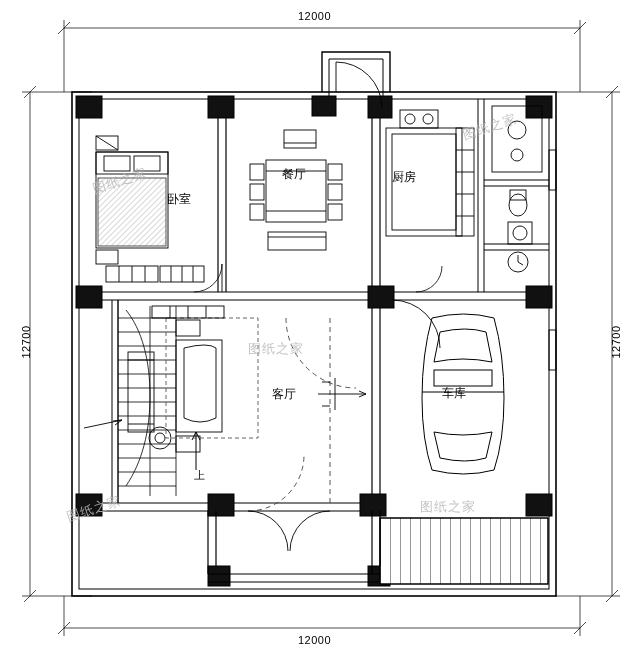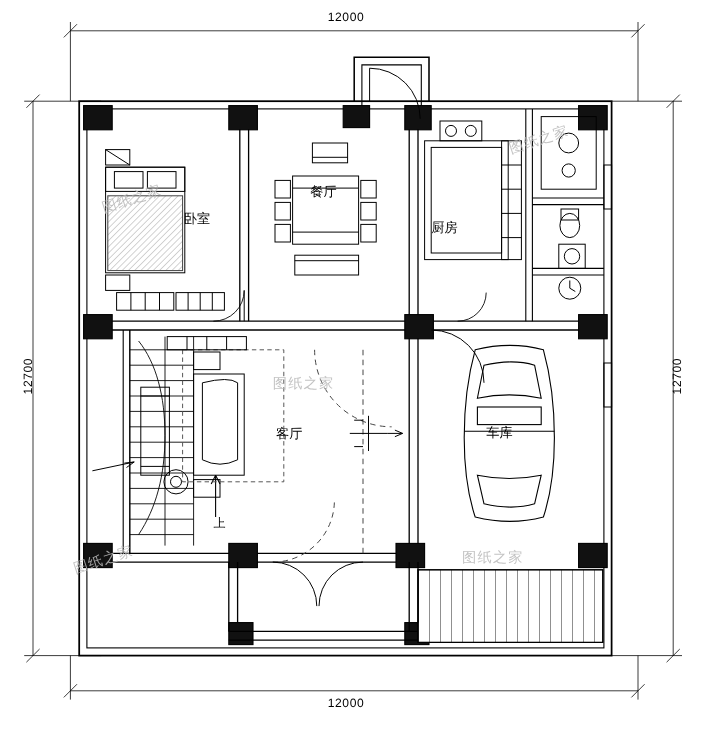--- a/index.html
+++ b/index.html
@@ -279,22 +279,22 @@
     </g>
   </svg>
 
   <div class="abs dim-label" style="left:298px;top:10px">12000</div>
   <div class="abs dim-label" style="left:298px;top:634px">12000</div>
   <div class="abs dim-label vdim" style="left:-4px;top:336px;width:60px;text-align:center">12700</div>
   <div class="abs dim-label vdim" style="left:586px;top:336px;width:60px;text-align:center">12700</div>
 
   <div class="abs room-label" style="left:167px;top:191px">卧室</div>
   <div class="abs room-label" style="left:282px;top:166px">餐厅</div>
-  <div class="abs room-label" style="left:392px;top:199px">厨房</div>
-  <div class="abs room-label" style="left:251px;top:386px">客厅</div>
+  <div class="abs room-label" style="left:392px;top:169px">厨房</div>
+  <div class="abs room-label" style="left:272px;top:386px">客厅</div>
   <div class="abs room-label" style="left:442px;top:385px">车库</div>
   <div class="abs room-label" style="left:194px;top:468px;font-size:11px">上</div>
 
   <div class="wm" style="left:92px;top:172px;transform:rotate(-18deg)">图纸之家</div>
   <div class="wm" style="left:248px;top:340px">图纸之家</div>
   <div class="wm" style="left:462px;top:118px;transform:rotate(-18deg)">图纸之家</div>
   <div class="wm" style="left:66px;top:500px;transform:rotate(-18deg)">图纸之家</div>
   <div class="wm" style="left:420px;top:498px">图纸之家</div>
 
 </div>

